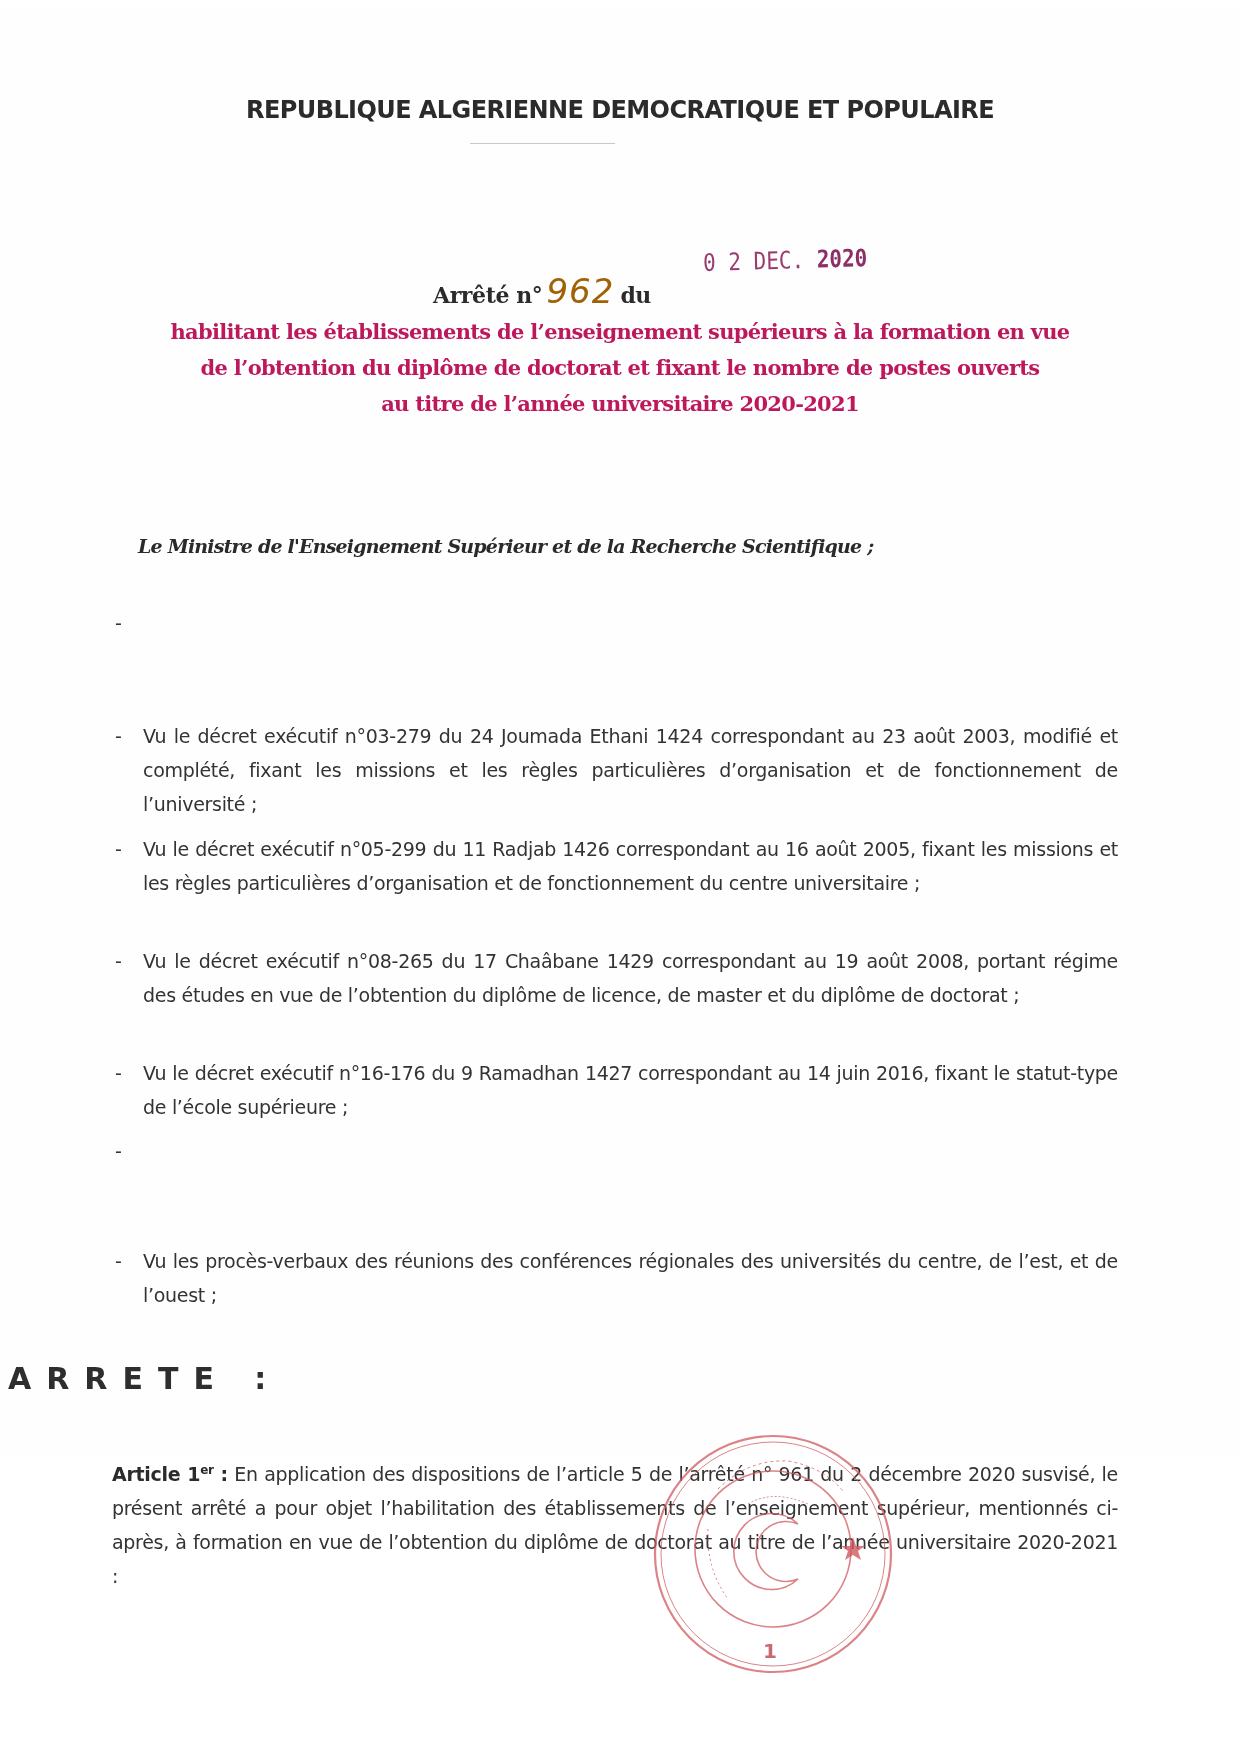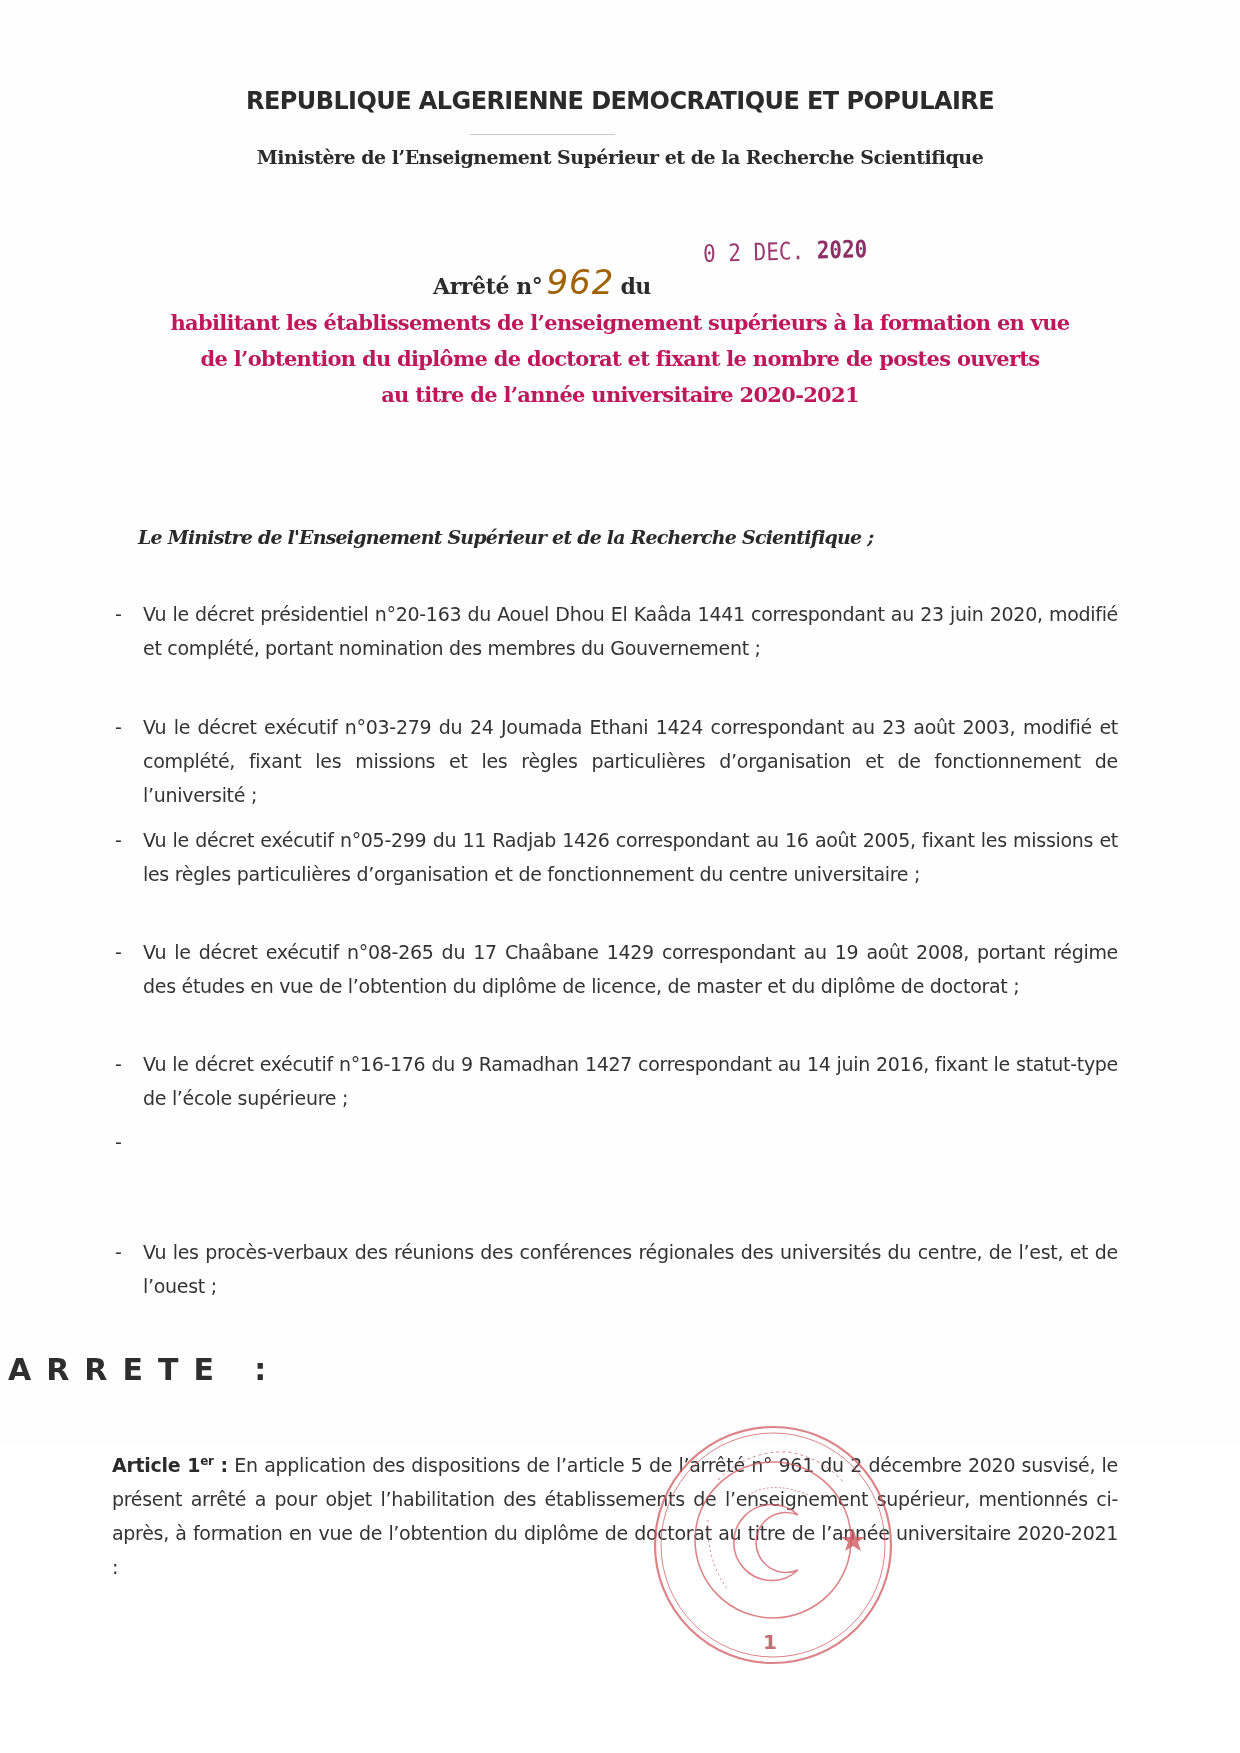--- a/index.html
+++ b/index.html
@@ -1,19 +1,19 @@
 <!DOCTYPE html>
 <html><head>
   <meta charset="utf-8">
   <style>
     * { margin: 0; padding: 0; box-sizing: border-box; }
     html, body { width: 1240px; height: 1753px; background: #ffffff; }
     body { position: relative; overflow: hidden; color: #2a2a2a; }
 
-    .page { position: absolute; left: 0; top: 0; width: 1240px; height: 1446px; background: #fefefe; }
+    .page { position: absolute; left: 0; top: 9px; width: 1240px; height: 1446px; background: #fefefe; }
 
     .hdr-republic {
       position: absolute; left: 0; width: 1240px; top: 86px;
       text-align: center;
       font-family: "DejaVu Sans", sans-serif; font-weight: bold;
       font-size: 25px; letter-spacing: -0.6px; color: #2b2b2b;
       transform: scaleX(0.96);
     }
     .hdr-rule {
       position: absolute; left: 470px; top: 134px; width: 145px; height: 1px;
@@ -96,21 +96,20 @@
       color: #c0505a; opacity: 0.85;
     }
   </style>
 </head>
 <body>
 
 <div class="page">
 
   <div class="hdr-republic">REPUBLIQUE ALGERIENNE DEMOCRATIQUE ET POPULAIRE</div>
   <div class="hdr-rule"></div>
-  <div class="hdr-ministry">Ministère de l’Enseignement Supérieur et de la Recherche Scientifique</div>
 
   <div class="arrete-line">
     <span>Arrêté n°</span>
     <span class="arrete-num">962</span>
     <span>du</span>
   </div>
   <div class="date-stamp">
     <span>0 2 DEC.</span>
     <span class="yr">2020</span>
   </div>
@@ -119,21 +118,20 @@
     <div>habilitant les établissements de l’enseignement supérieurs à la formation en vue</div>
     <div>de l’obtention du diplôme de doctorat et fixant le nombre de postes ouverts</div>
     <div>au titre de l’année universitaire 2020-2021</div>
   </div>
 
   <div class="minister">Le Ministre de l'Enseignement Supérieur et de la Recherche Scientifique ;</div>
 
   <div class="visas">
     <div class="visa" style="top:597px;">
       <span class="visa-bullet">-</span>
-      <span>Vu le décret présidentiel n°20-163 du Aouel Dhou El Kaâda 1441 correspondant au 23 juin 2020, modifié et complété, portant nomination des membres du Gouvernement ;</span>
     </div>
     <div class="visa" style="top:710px;">
       <span class="visa-bullet">-</span>
       <span>Vu le décret exécutif n°03-279 du 24 Joumada Ethani 1424 correspondant au 23 août 2003, modifié et complété, fixant les missions et les règles particulières d’organisation et de fonctionnement de l’université ;</span>
     </div>
     <div class="visa" style="top:823px;">
       <span class="visa-bullet">-</span>
       <span>Vu le décret exécutif n°05-299 du 11 Radjab 1426 correspondant au 16 août 2005, fixant les missions et les règles particulières d’organisation et de fonctionnement du centre universitaire ;</span>
     </div>
     <div class="visa" style="top:935px;">

